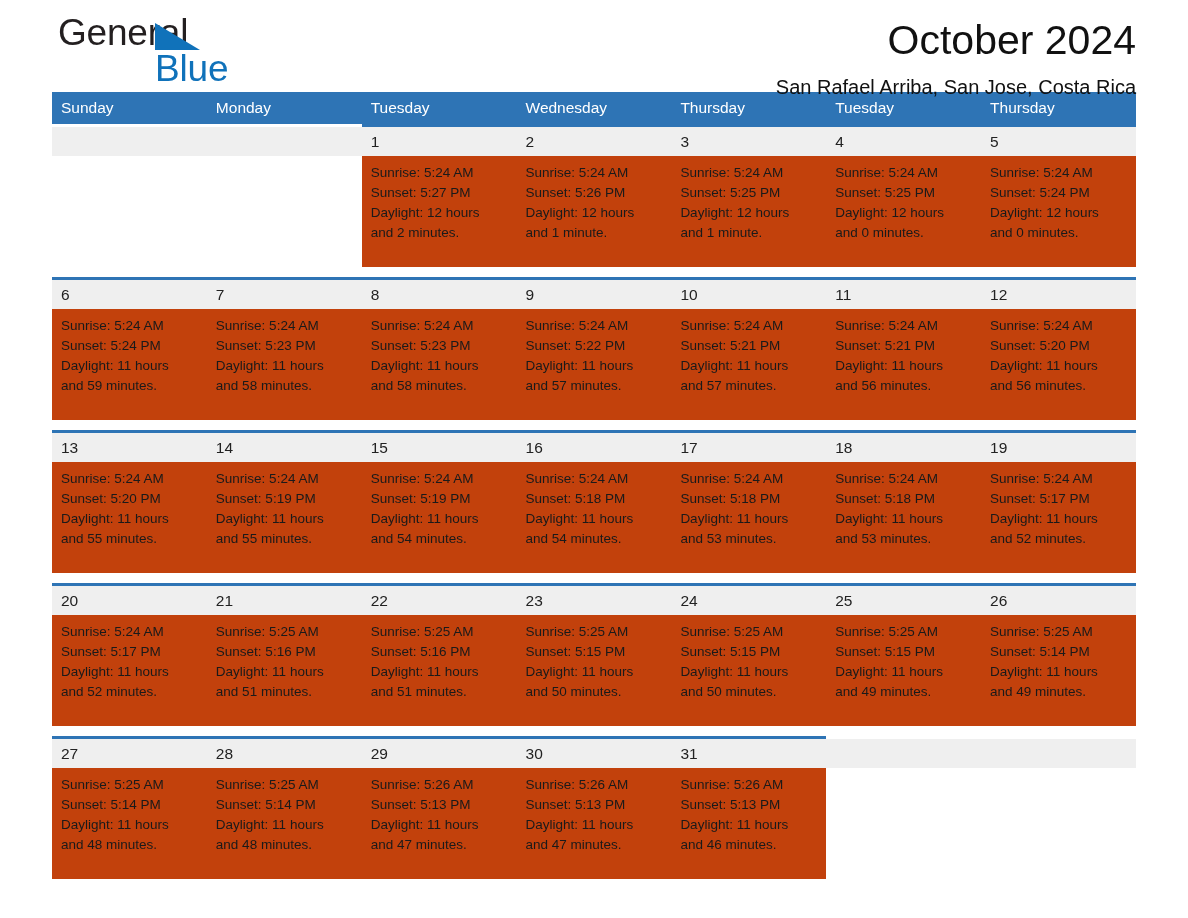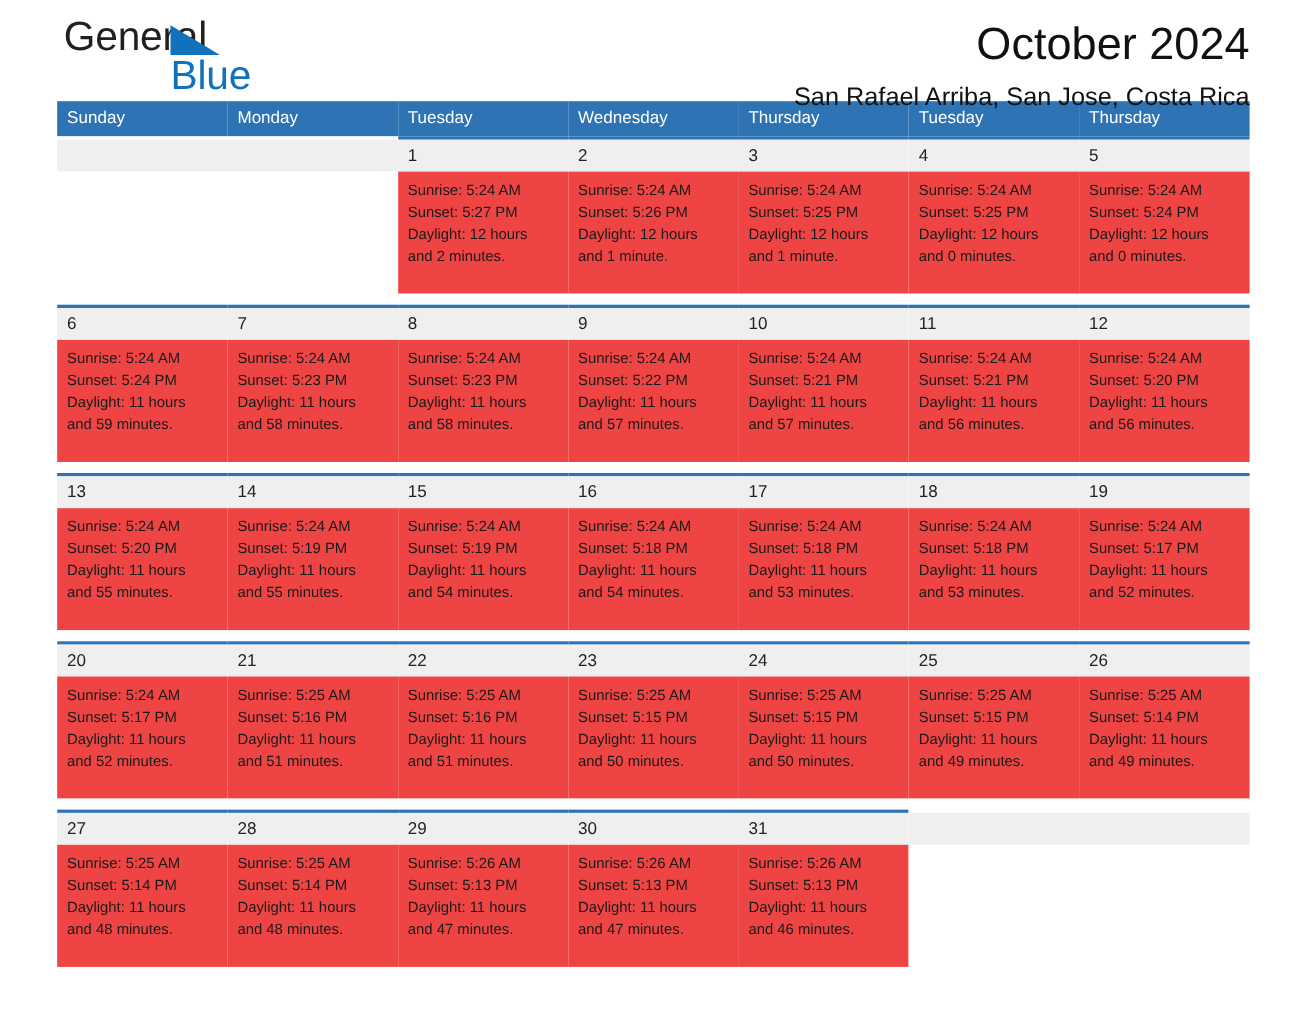--- a/index.html
+++ b/index.html
@@ -70,21 +70,21 @@
   .cal-title {
     font-size: 41px;
     line-height: 52px;
     color: #111111;
     font-weight: normal;
     margin: 0;
     padding-top: 14px;
     letter-spacing: 0px;
   }
   .cal-subtitle {
-    font-size: 23px;
+    font-size: 20px;
     line-height: 30px;
     color: #111111;
     margin: 0;
     padding-top: 6px;
   }
 
   
   .calendar {
     width: 1084px;
     border-collapse: collapse;
@@ -116,21 +116,21 @@
     background: #ffffff;
   }
   .daynum-row td {
     background: #efefef;
     font-size: 15.5px;
     color: #222222;
     padding: 6px 0 5px 9px;
     height: 18px;
   }
   .info-row td {
-    background: #ef4444;
+    background: #c2410c;
     font-size: 13.5px;
     line-height: 20px;
     color: #1a1a1a;
     padding: 7px 6px 12px 9px;
     height: 92px;
   }
   .info-row td.blank {
     background: #ffffff;
   }
   .info-line {

